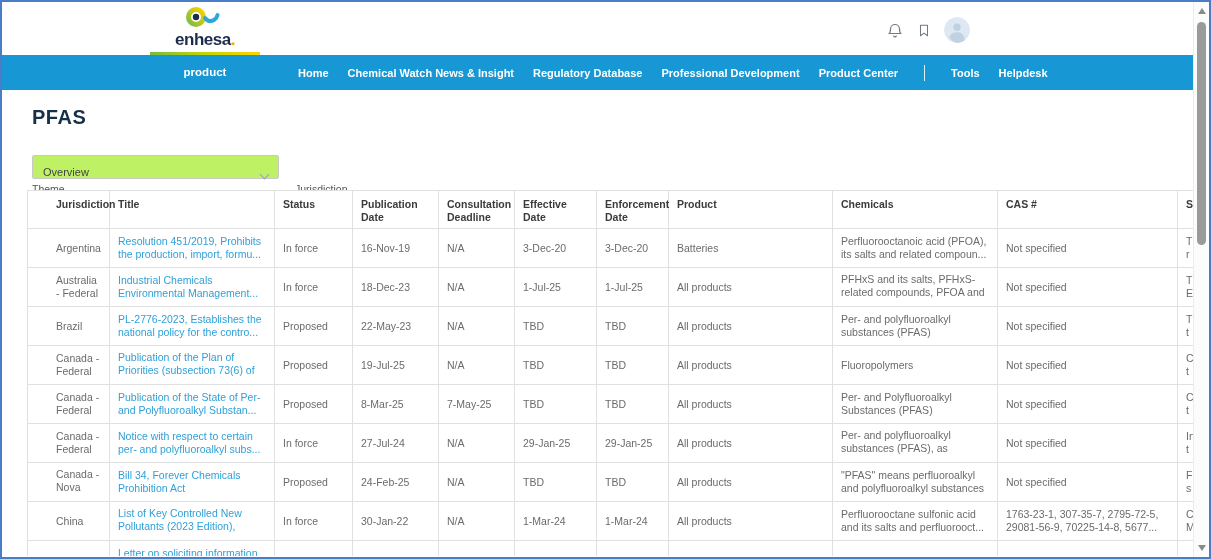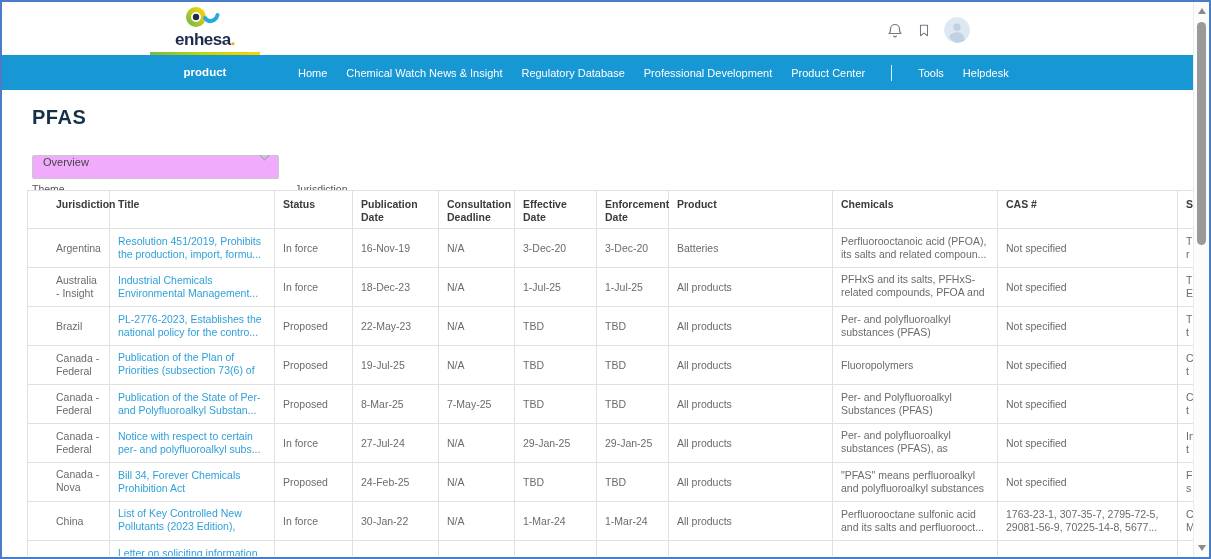--- a/index.html
+++ b/index.html
@@ -17,31 +17,31 @@
           background:linear-gradient(90deg,#76bc43,#c3d600,#ffd200); }
   .topbar-icons { position:absolute; left:884px; top:15px; display:flex; gap:13px; align-items:center; }
   .icon-btn { display:inline-flex; cursor:pointer; }
   .avatar { width:26px; height:26px; border-radius:50%; overflow:hidden; display:inline-flex; cursor:pointer; }
 
   
   .navbar { position:absolute; top:53px; left:0; right:0; height:35px; background:#1797d4; }
   .product-label { position:absolute; left:148px; top:0; width:110px; height:35px; line-height:35px;
           text-align:center; color:#fff; font-weight:bold; font-size:11.5px; }
   .nav-items { position:absolute; left:296px; top:0; height:35px; display:flex; gap:19px; align-items:center; }
-  .nav-link { color:#fff; font-size:11px; text-decoration:none; white-space:nowrap; cursor:pointer; }
+  .nav-link { color:#fff; font-size:11px; text-decoration:none; white-space:nowrap; cursor:pointer;font-weight:bold; }
   .nav-divider { width:1px; height:16px; background:rgba(255,255,255,0.85); margin:0 7px; }
 
   
   .page-title { position:absolute; left:30px; top:104px; font-size:20px; font-weight:bold;
           color:#17304a; letter-spacing:0.5px; }
   .filter-label { position:absolute; font-size:10.5px; color:#555;margin-top:42px; }
   .filter-label.theme { left:30px; top:139px; }
   .filter-label.jurisdiction { left:293px; top:139px; }
-  .select-box { position:absolute; top:153px; height:24px; background:#f0abfc; border:1px solid #c9c9c9;
-          border-radius:2px; display:flex; align-items:flex-start; justify-content:space-between;
+  .select-box { position:absolute; top:153px; height:24px; background:#bef264; border:1px solid #c9c9c9;
+          border-radius:2px; display:flex; align-items:flex-end; justify-content:space-between;
           padding:0 10px; font-size:11px; color:#444; cursor:pointer; }
   .select-box.theme { left:30px; width:247px; }
   .select-box.jurisdiction { left:293px; width:245px; }
   .chevron { width:7px; height:7px; border-right:1.5px solid #9aa3ab; border-bottom:1.5px solid #9aa3ab;
           transform:rotate(45deg); margin-top:-4px; flex:0 0 auto; }
 
   
   .table-clip { position:absolute; left:25px; top:188px; width:1167px; height:366px; overflow:hidden; }
   table { width:1278px; border-collapse:collapse; table-layout:fixed; font-size:10.5px;
           border:1px solid #c6c6c6; background:#fff; }
@@ -199,21 +199,21 @@
             <td>
               <div class="cellwrap">Not specified</div>
             </td>
             <td>
               <div class="cellwrap summary-frag">T
 r</div>
             </td>
           </tr>
           <tr>
             <td>
-              <div class="cellwrap">Australia - Insight</div>
+              <div class="cellwrap">Australia - Federal</div>
             </td>
             <td>
               <div class="cellwrap"><a class="title-link">Industrial Chemicals Environmental Management...</a></div>
             </td>
             <td>
               <div class="cellwrap">In force</div>
             </td>
             <td>
               <div class="cellwrap">18-Dec-23</div>
             </td>

